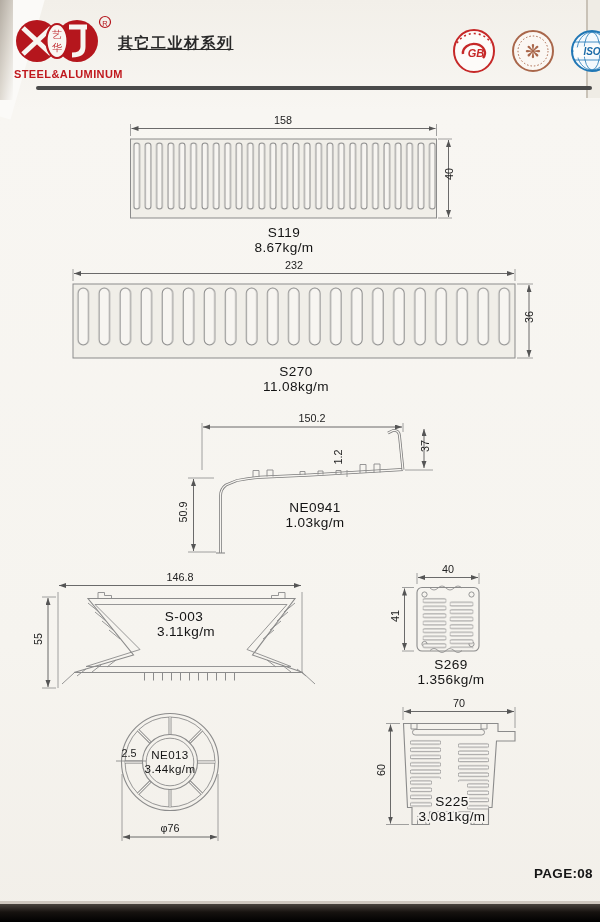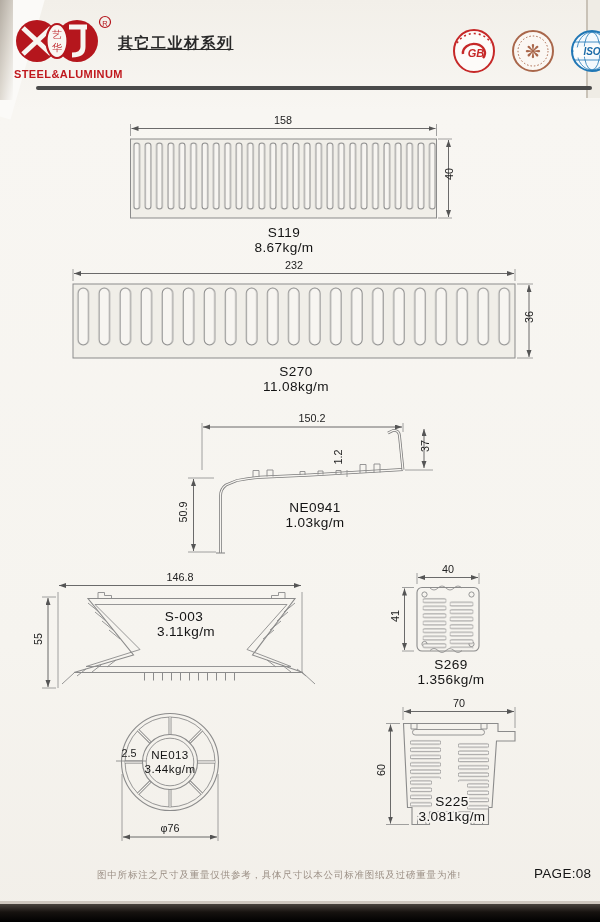--- a/index.html
+++ b/index.html
@@ -19,21 +19,21 @@
   
   .logo-word{position:absolute;left:14px;top:68px;font-size:11px;font-weight:bold;
              color:#c0181d;letter-spacing:.4px;text-align:center;}
   .title-zh{position:absolute;left:118px;top:34px;font-size:15px;font-weight:bold;
             color:#2a2a2a;letter-spacing:1.5px;text-decoration:underline;}
   .title-en{position:absolute;left:118px;top:56px;font-size:13px;color:#333;}
   .rule{position:absolute;left:36px;top:86px;width:556px;height:3.5px;background:#4a4a4a;border-radius:2px;}
   .badges{position:absolute;left:452px;top:27px;display:flex;gap:14px;}
   
   .disclaimer{position:absolute;left:97px;top:869px;font-size:9.5px;color:#9b8f85;letter-spacing:.8px;}
-  .pageno{position:absolute;left:534px;top:866px;font-size:13.5px;font-weight:normal;color:#151515;letter-spacing:.3px;}
+  .pageno{position:absolute;left:534px;top:866px;font-size:13.5px;font-weight:bold;color:#151515;letter-spacing:.3px;}
   
   svg{overflow:visible;}
   .pf{fill:#f0eee8;stroke:#8b8b8b;stroke-width:1;}
   .ln{fill:none;stroke:#8b8b8b;stroke-width:1.1;}
   .ln9{fill:none;stroke:#8b8b8b;stroke-width:.9;}
   .ln2{fill:none;stroke:#7a7a7a;stroke-width:2.8;}
   .lnp{fill:none;stroke:#f6f4f0;stroke-width:1.3;}
   .ext{fill:none;stroke:#8a8a8a;stroke-width:.8;}
   .dim{fill:none;stroke:#5a5a5a;stroke-width:.9;marker-start:url(#ar);marker-end:url(#ar);}
   .dt{font-family:"Liberation Sans",sans-serif;font-size:10.8px;fill:#222;text-anchor:middle;}
@@ -239,17 +239,16 @@
       <line class="dim" x1="404" y1="711.5" x2="514" y2="711.5"></line>
       <text class="dt" x="459" y="707">70</text>
       <path class="ext" d="M400,723.5 h-14 M409,824.5 h-23"></path>
       <line class="dim" x1="390.5" y1="724.5" x2="390.5" y2="823.5"></line>
       <text class="dt" x="389" y="774" transform="rotate(-90 385 774)">60</text>
       <text class="code halo" x="452" y="806">S225</text>
       <text class="code halo" x="452" y="821">3.081kg/m</text>
     </g>
   </svg>
 
-  <div class="disclaimer">图中所标注之尺寸及重量仅供参考，具体尺寸以本公司标准图纸及过磅重量为准!</div>
   <div class="pageno">PAGE:08</div>
   <div class="bottom-line"></div>
   <div class="bottom-band"></div>
 </div>
 
 </body></html>

